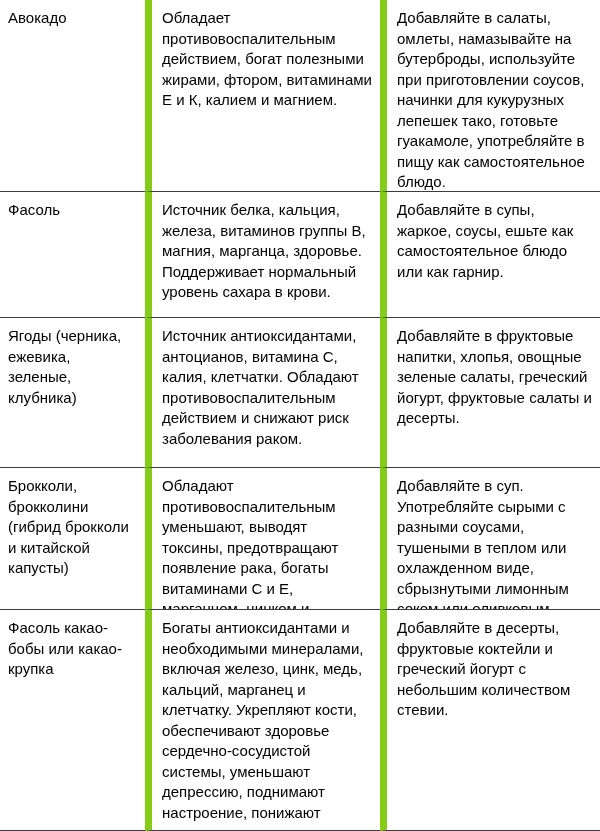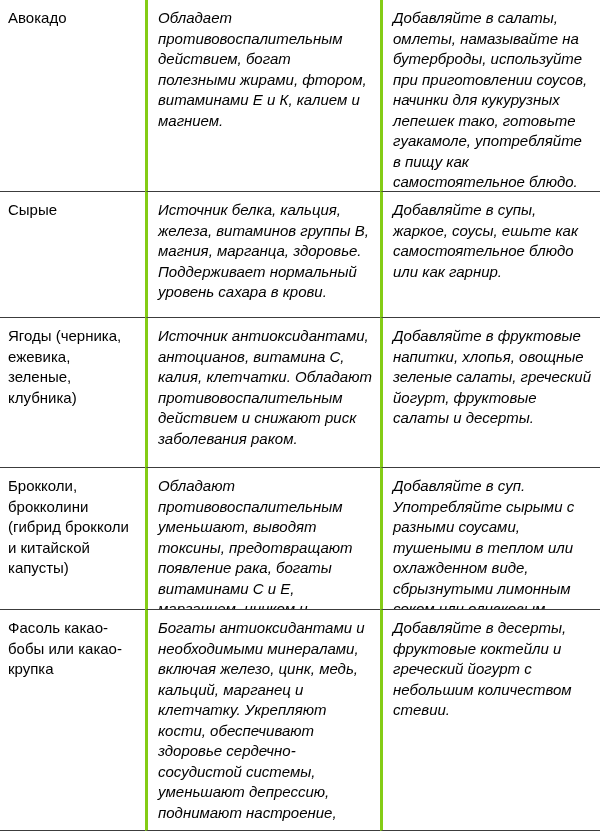--- a/index.html
+++ b/index.html
@@ -27,39 +27,38 @@
     box-sizing: border-box;
     border-bottom: 1px solid #3c3c3c;
     padding: 8px 8px 24px 8px;
     font-size: 15px;
     line-height: 20.5px;
     overflow: hidden;
     text-align: left;
   }
   .cell.c1 { padding-left: 8px; padding-right: 12px; }
   .cell.c2, .cell.c3 {
-    border-left: 3px solid #84cc16;
+    border-left: 7px solid #84cc16;
     padding-left: 10px;
     padding-right: 8px;
-    font-style: italic;
   }
 </style>
 </head>
 <body>
 
 <div class="table">
 
   <div class="row">
     <div class="cell c1">Авокадо</div>
     <div class="cell c2">Обладает противовоспалительным действием, богат полезными жирами, фтором, витаминами Е и К, калием и магнием.</div>
     <div class="cell c3">Добавляйте в салаты, омлеты, намазывайте на бутерброды, используйте при приготовлении соусов, начинки для кукурузных лепешек тако, готовьте гуакамоле, употребляйте в пищу как самостоятельное блюдо.</div>
   </div>
 
   <div class="row">
-    <div class="cell c1">Сырые</div>
+    <div class="cell c1">Фасоль</div>
     <div class="cell c2">Источник белка, кальция, железа, витаминов группы В, магния, марганца, здоровье. Поддерживает нормальный уровень сахара в крови.</div>
     <div class="cell c3">Добавляйте в супы, жаркое, соусы, ешьте как самостоятельное блюдо или как гарнир.</div>
   </div>
 
   <div class="row">
     <div class="cell c1">Ягоды (черника, ежевика, зеленые, клубника)</div>
     <div class="cell c2">Источник антиоксидантами, антоцианов, витамина С, калия, клетчатки. Обладают противовоспалительным действием и снижают риск заболевания раком.</div>
     <div class="cell c3">Добавляйте в фруктовые напитки, хлопья, овощные зеленые салаты, греческий йогурт, фруктовые салаты и десерты.</div>
   </div>
 

